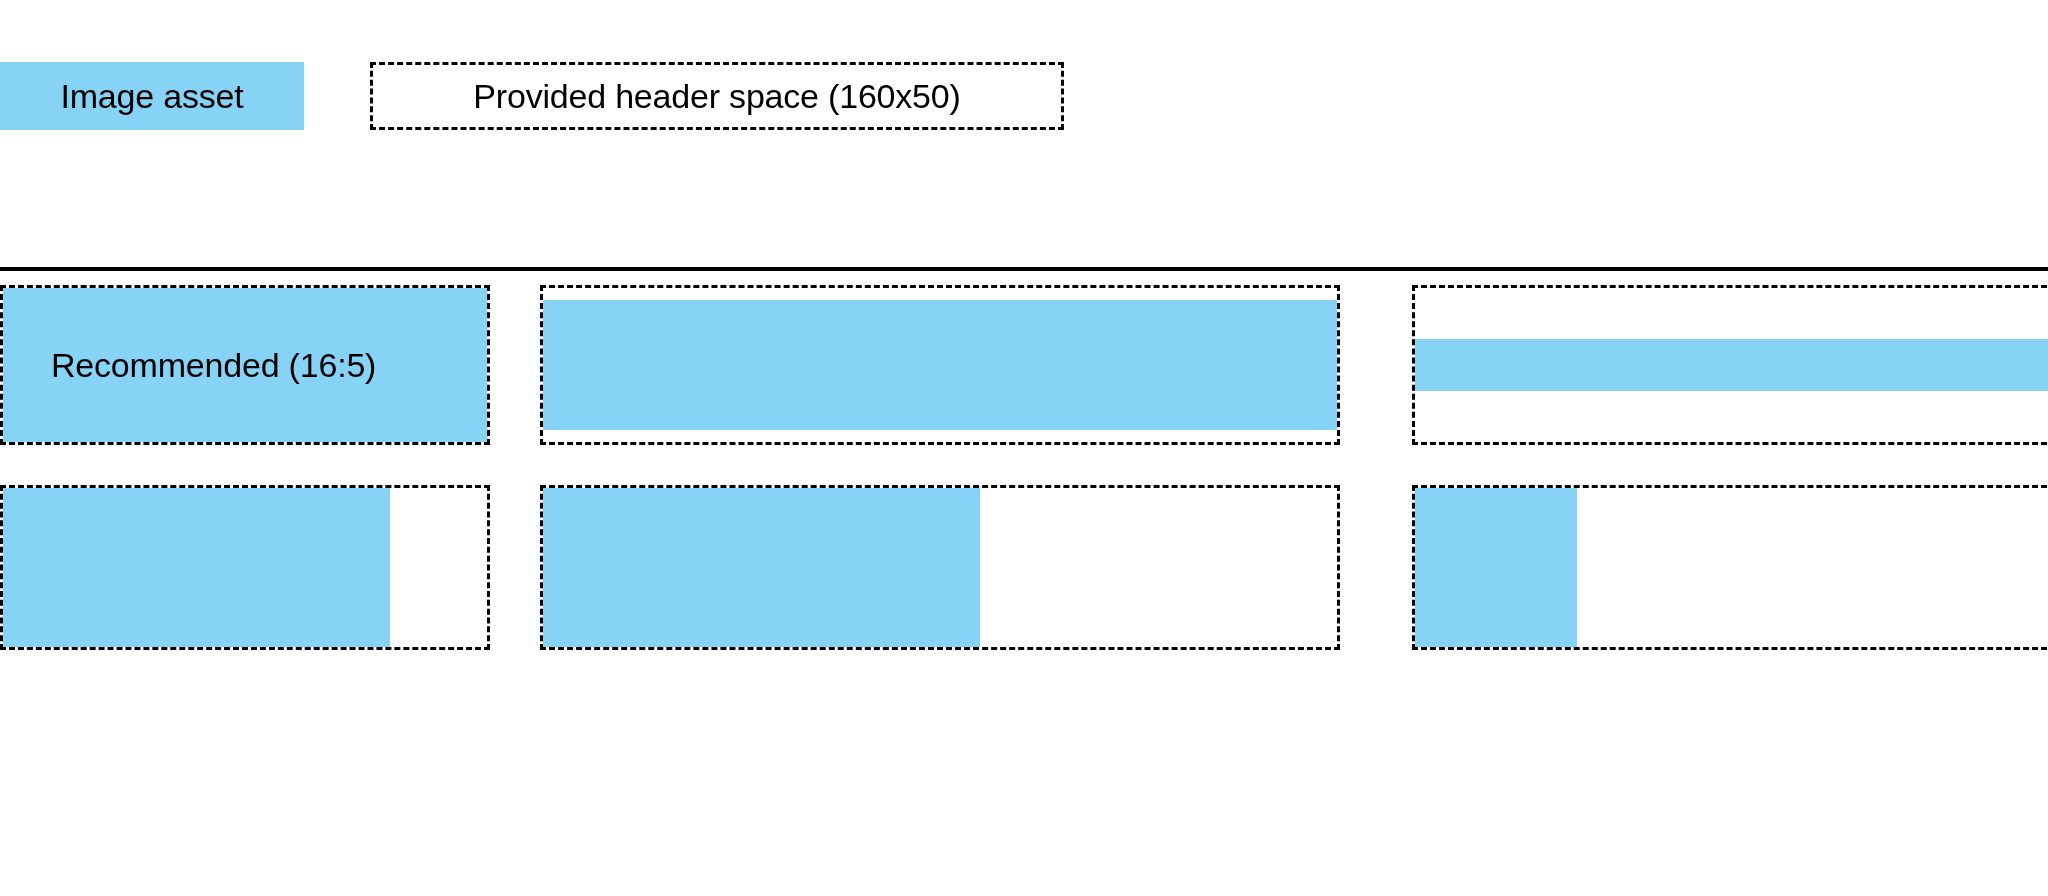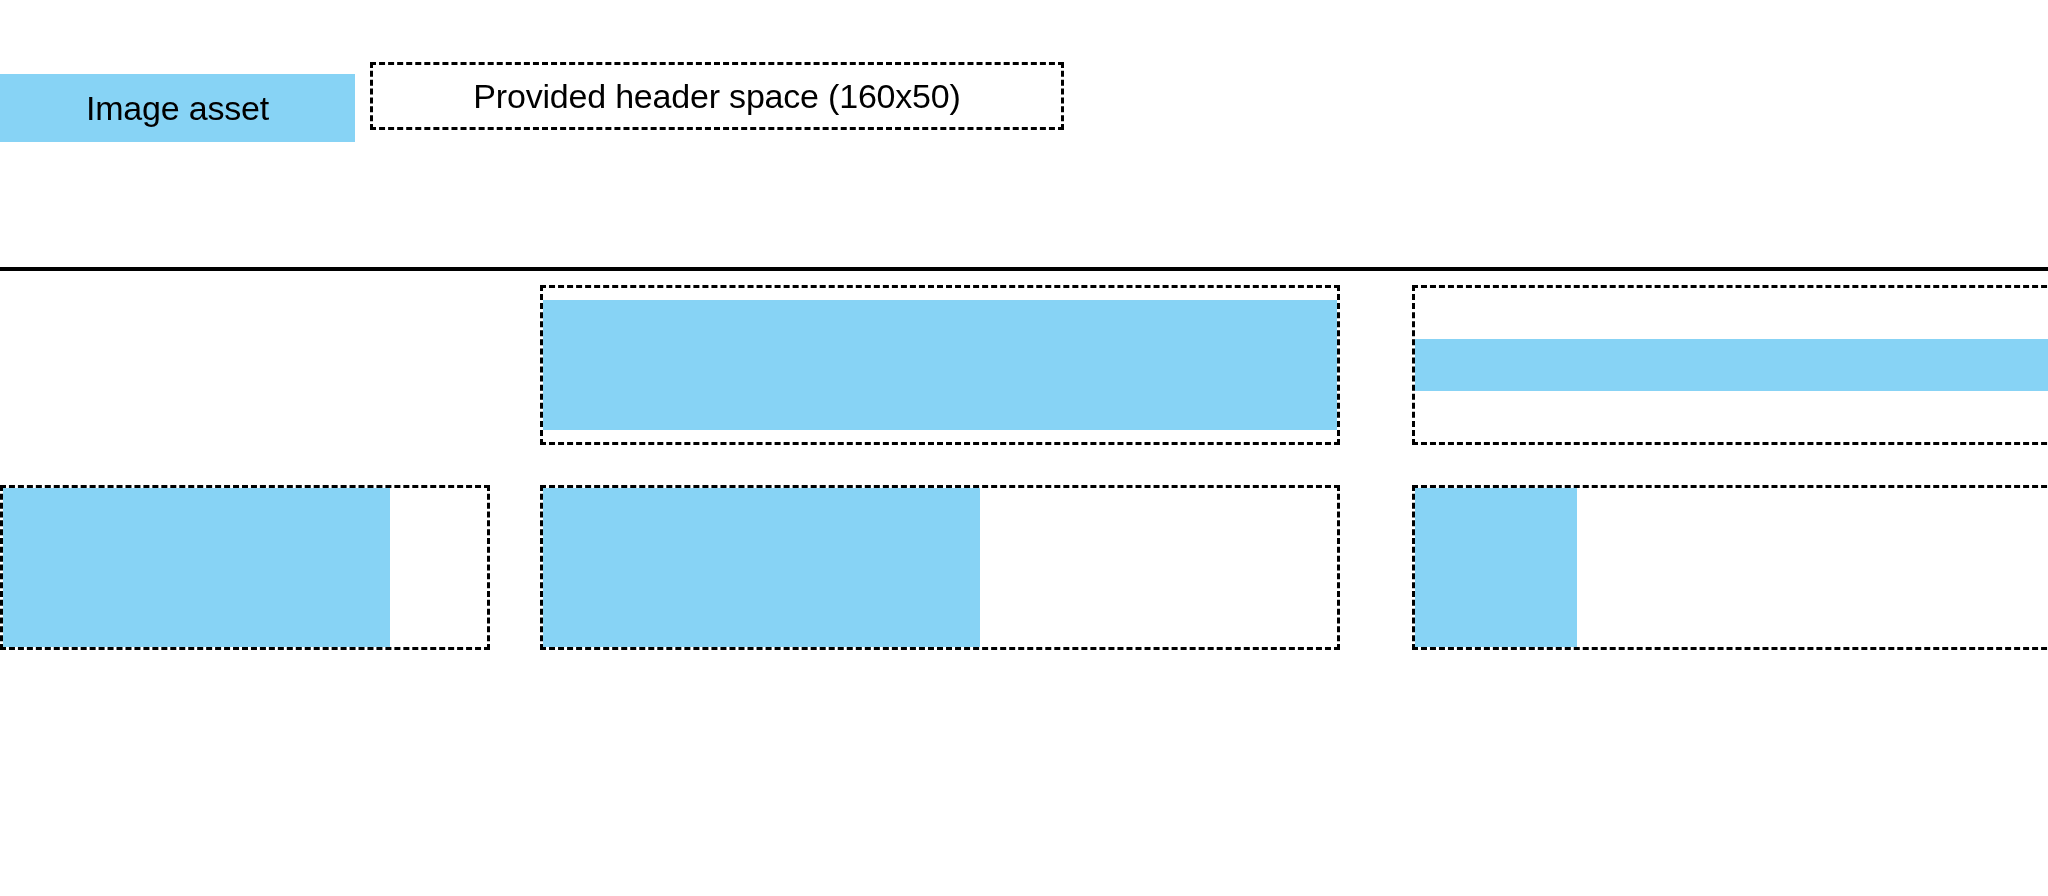--- a/index.html
+++ b/index.html
@@ -21,22 +21,22 @@
   .header-band {
     position: absolute;
     left: 0;
     top: 62px;
     width: 2048px;
     height: 68px;
   }
   .asset-swatch {
     position: absolute;
     left: 0;
-    top: 12px;
-    width: 355px;
+    top: 0;
+    width: 304px;
     height: 68px;
     background: var(--fill);
     display: flex;
     align-items: center;
     justify-content: center;
   }
   .asset-swatch-label {
     font-size: 34px;
     line-height: 1;
     letter-spacing: -0.2px;
@@ -133,20 +133,24 @@
     <span class="header-space-label">Provided header space (160x50)</span>
   </div>
 
 </div>
 
 <div class="divider"></div>
 
 <div class="grid">
 
   <div class="grid-row row-0">
+    <div class="slot col-0">
+      <div class="slot-fill" style="left: 0%; top: 0%; width: 100%; height: 100%;"></div>
+      <span class="slot-label">Recommended (16:5)</span>
+    </div>
     <div class="slot col-1">
       <div class="slot-fill" style="left: 0%; top: 8%; width: 100%; height: 84%;"></div>
     </div>
     <div class="slot col-2">
       <div class="slot-fill" style="left: 0%; top: 33%; width: 100%; height: 34%;"></div>
     </div>
   </div>
 
   <div class="grid-row row-1">
     <div class="slot col-0">

